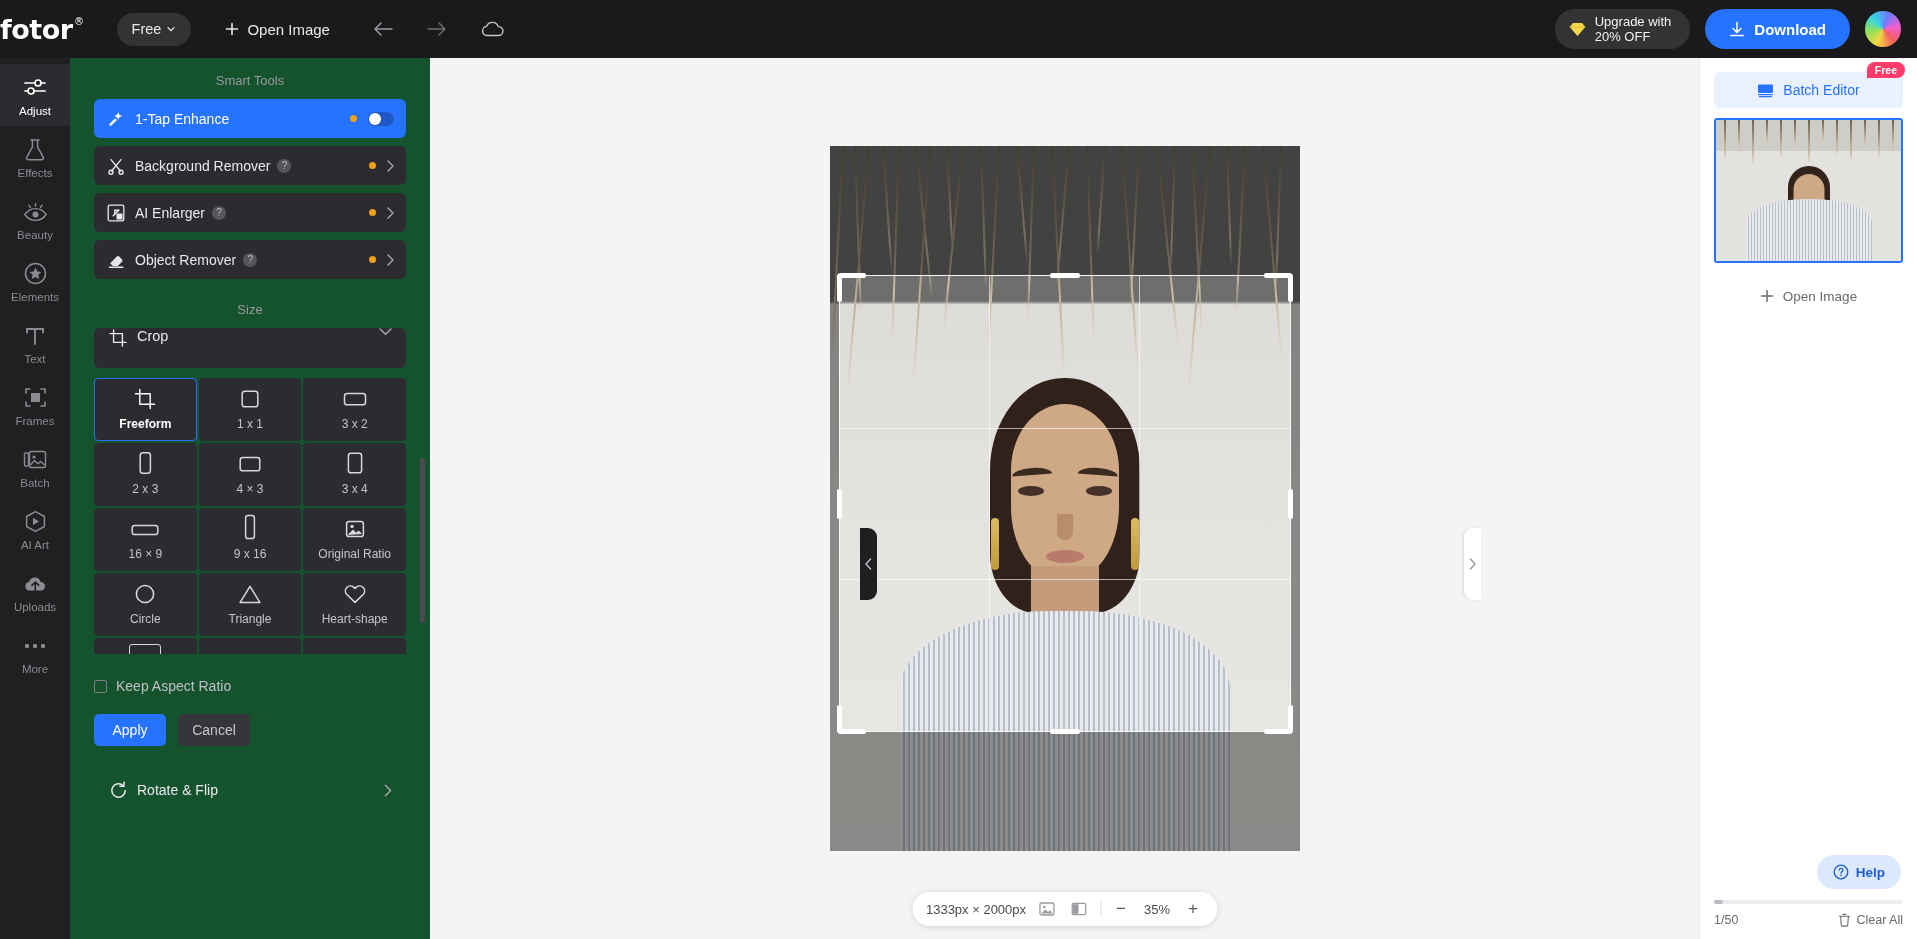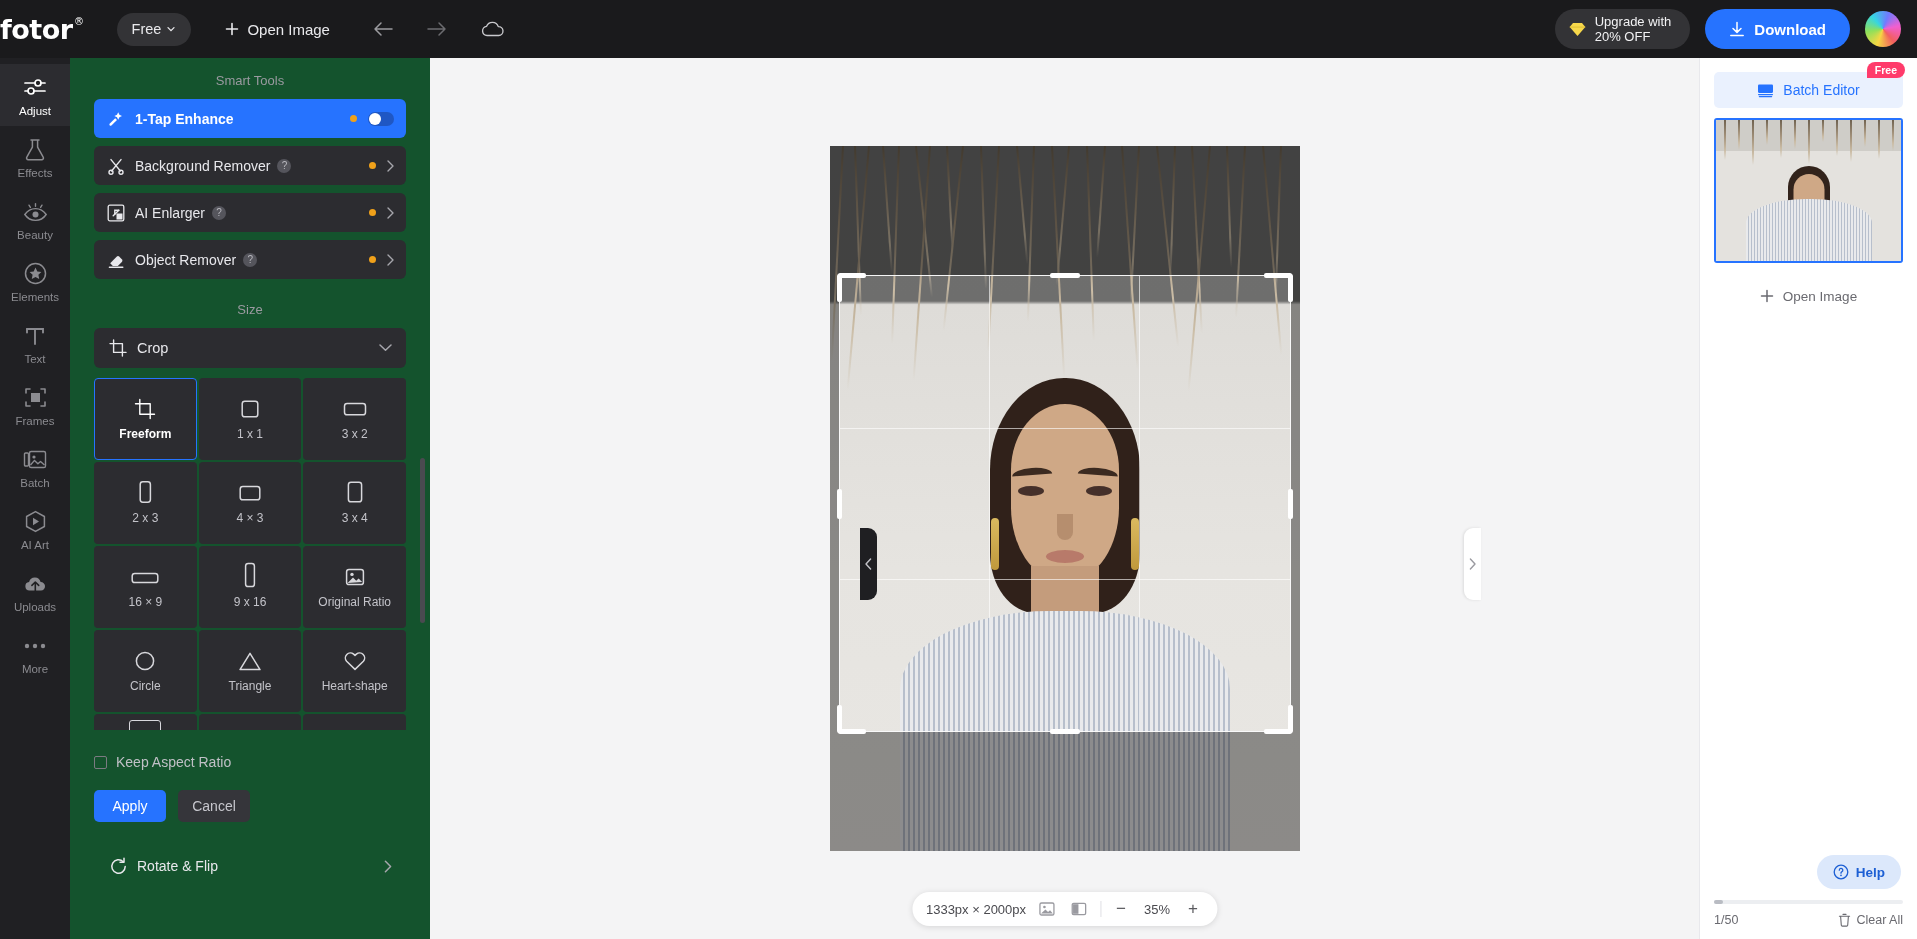--- a/index.html
+++ b/index.html
@@ -74,45 +74,45 @@
   }
   .panel-scroll { flex: 1 1 auto; overflow: hidden; position: relative; padding: 0 24px; }
   .sec-title { text-align: center; color: #9a9aa0; font-size: 13px; padding: 15px 0 11px; }
   .tool-row {
     height: 39px; border-radius: 6px; background: #2c2c30; display: flex; align-items: center;
     padding: 0 12px; margin-bottom: 8px; cursor: pointer; position: relative;
   }
   .tool-row.sel { background: #2673ff; }
   .tool-ico { width: 20px; height: 20px; margin-right: 9px; display:flex; align-items:center; justify-content:center; color:#e8e8ec; }
   .tool-lab { color: #e8e8ec; font-size: 14px; }
-  .tool-row.sel .tool-lab { color: #fff; font-weight: 700; }
+  .tool-row.sel .tool-lab { color: #fff; font-weight: 400; }
   .qmark {
     width: 14px; height: 14px; border-radius: 50%; background: #55555c; color: #b9b9bf;
     font-size: 10px; line-height: 14px; text-align: center; margin-left: 7px;
   }
   .row-right { margin-left: auto; display: flex; align-items: center; gap: 11px; }
   .dot-orange { width: 7px; height: 7px; border-radius: 50%; background: #f0a11a; }
   .toggle {
     width: 26px; height: 14px; border-radius: 7px; background: #1f57c4; position: relative;
   }
   .toggle::after {
     content: ""; position: absolute; left: 1px; top: 1px; width: 12px; height: 12px;
     border-radius: 50%; background: #fff;
   }
   .chev-r { color: #a6a6ac; font-size: 14px; display: flex; align-items: center; }
 
   .crop-head {
-    height: 40px; border-radius: 6px; background: #2c2c30; display: flex; align-items: center;
+    height: 40px; border-radius: 6px; background: #2c2c30; display: flex; align-items: flex-start;
     padding: 0 14px; margin-bottom: 10px; cursor: pointer;
   }
   .crop-head .tool-lab { font-size: 14.5px; }
 
   .preset-grid { display: grid; grid-template-columns: repeat(3, 1fr); gap: 2px; }
   .preset {
-    height: 82px; background: #2c2c30; border-radius: 4px; display: flex;
+    height: 63px; background: #2c2c30; border-radius: 4px; display: flex;
     flex-direction: column; align-items: center; justify-content: center; gap: 7px;
     cursor: pointer; border: 1.5px solid transparent;
   }
   .preset.sel { border-color: #2673ff; background: #2c2c30; }
   .preset .p-ico { height: 22px; display: flex; align-items: flex-end; color: #d8d8dc; }
   .preset .p-lab { font-size: 12px; color: #c3c3c9; }
   .preset.sel .p-lab { color: #fff; font-weight: 700; }
 
   .partial-row { height: 16px; overflow: hidden; display: grid; grid-template-columns: repeat(3,1fr); gap:2px; margin-top:2px; }
   .partial-row > div { background:#2c2c30; border-radius:4px 4px 0 0; display:flex; justify-content:center; }

